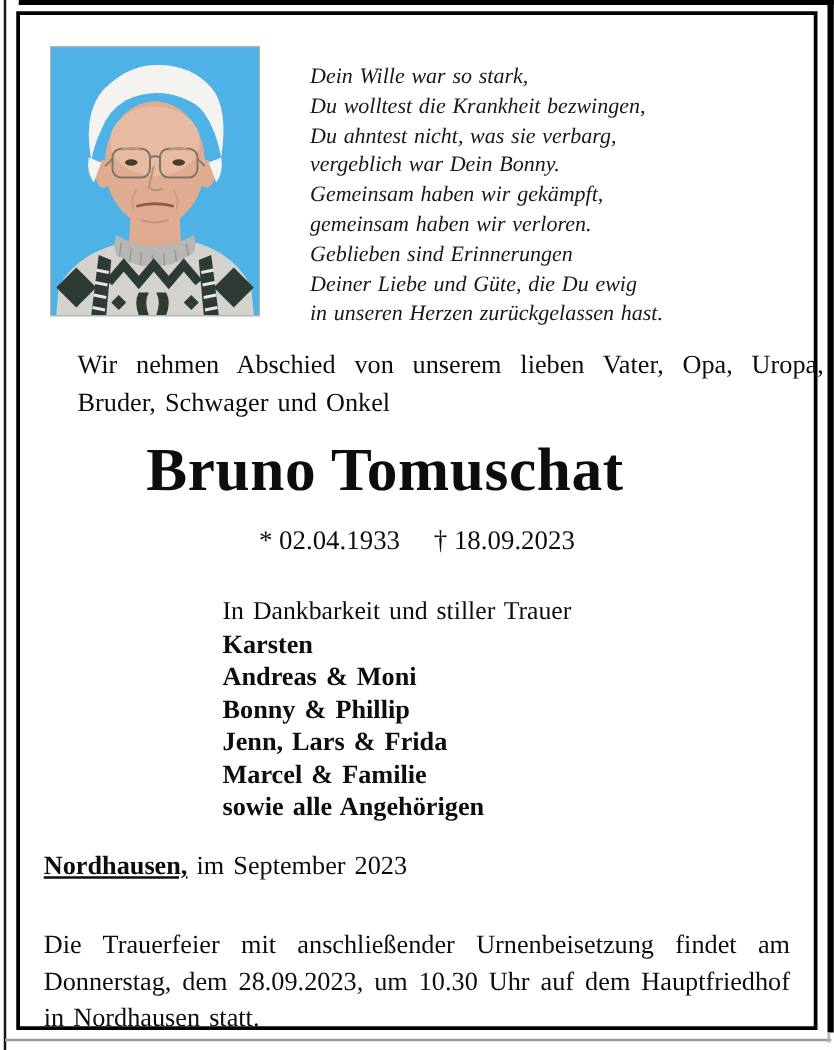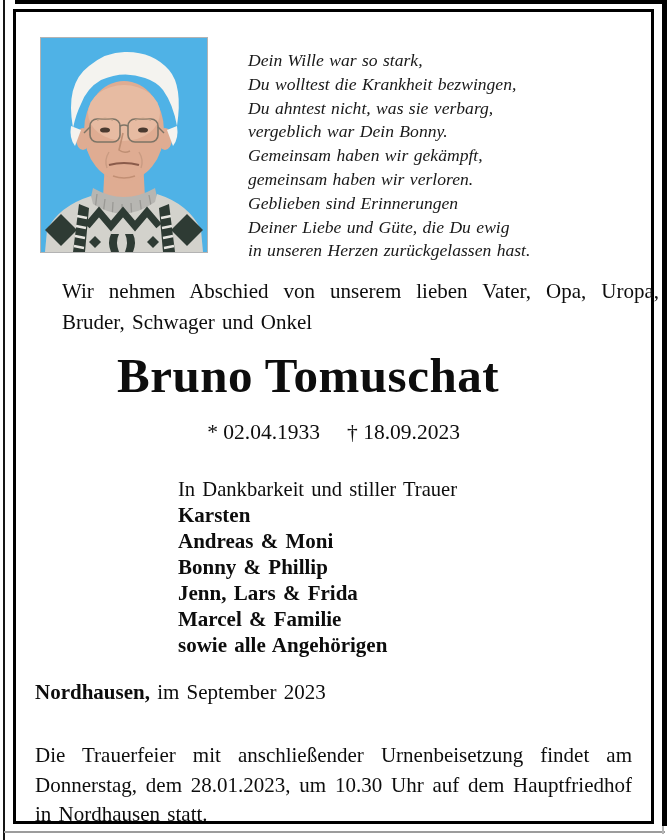--- a/index.html
+++ b/index.html
@@ -57,21 +57,21 @@
     position:absolute;left:178px;top:476px;width:400px;
     font-size:20.6px;line-height:26px;word-spacing:2px;
   }
   .mourners .names div{font-weight:bold;font-size:21px;}
 
   
   .dateline{
     position:absolute;left:35px;top:680px;width:500px;
     font-size:21px;line-height:24px;word-spacing:2px;
   }
-  .dateline .city{font-weight:bold;}
+  .dateline .city{font-weight:bold;text-decoration:underline;}
 
   
   .funeral{
     position:absolute;left:35px;top:741px;width:597px;
     font-size:21px;line-height:29.5px;word-spacing:2px;
   }
 </style>
 </head>
 <body>
 
@@ -174,15 +174,15 @@
   </div>
 </div>
 
 <div class="dateline">
   <span class="city">Nordhausen,</span>
   <span>im September 2023</span>
 </div>
 
 <div class="funeral">
   <div class="just-full">Die Trauerfeier mit anschließender Urnenbeisetzung findet am</div>
-  <div class="just-full">Donnerstag, dem 28.01.2023, um 10.30 Uhr auf dem Hauptfriedhof</div>
+  <div class="just-full">Donnerstag, dem 28.09.2023, um 10.30 Uhr auf dem Hauptfriedhof</div>
   <div>in Nordhausen statt.</div>
 </div>
 
 </body></html>

